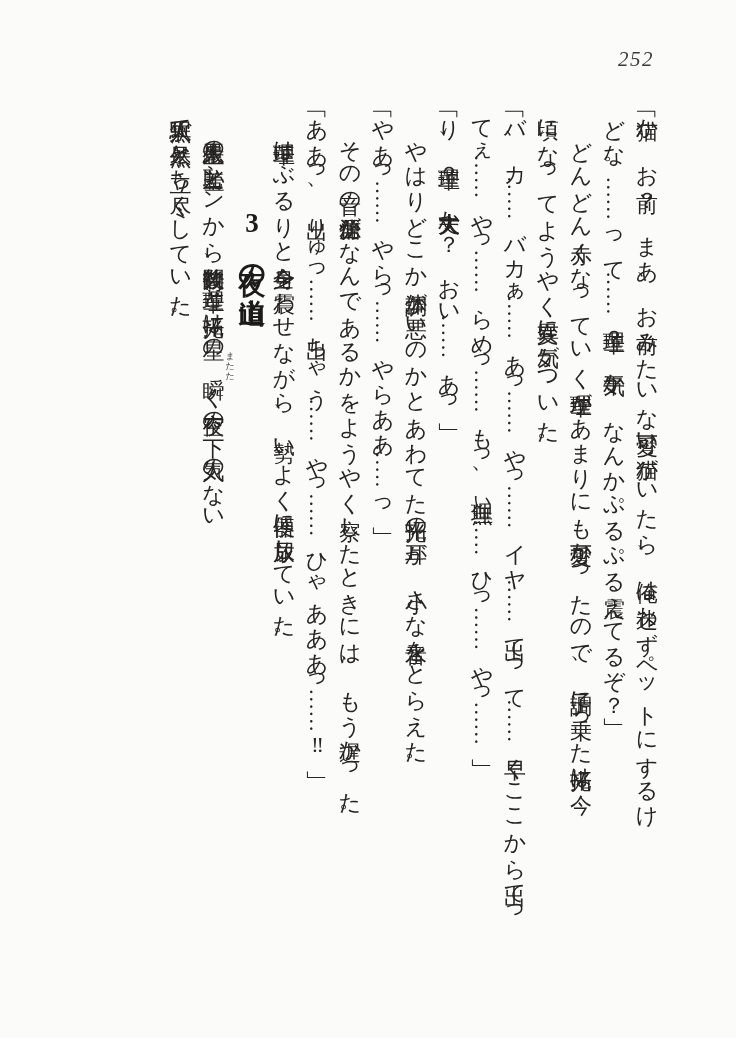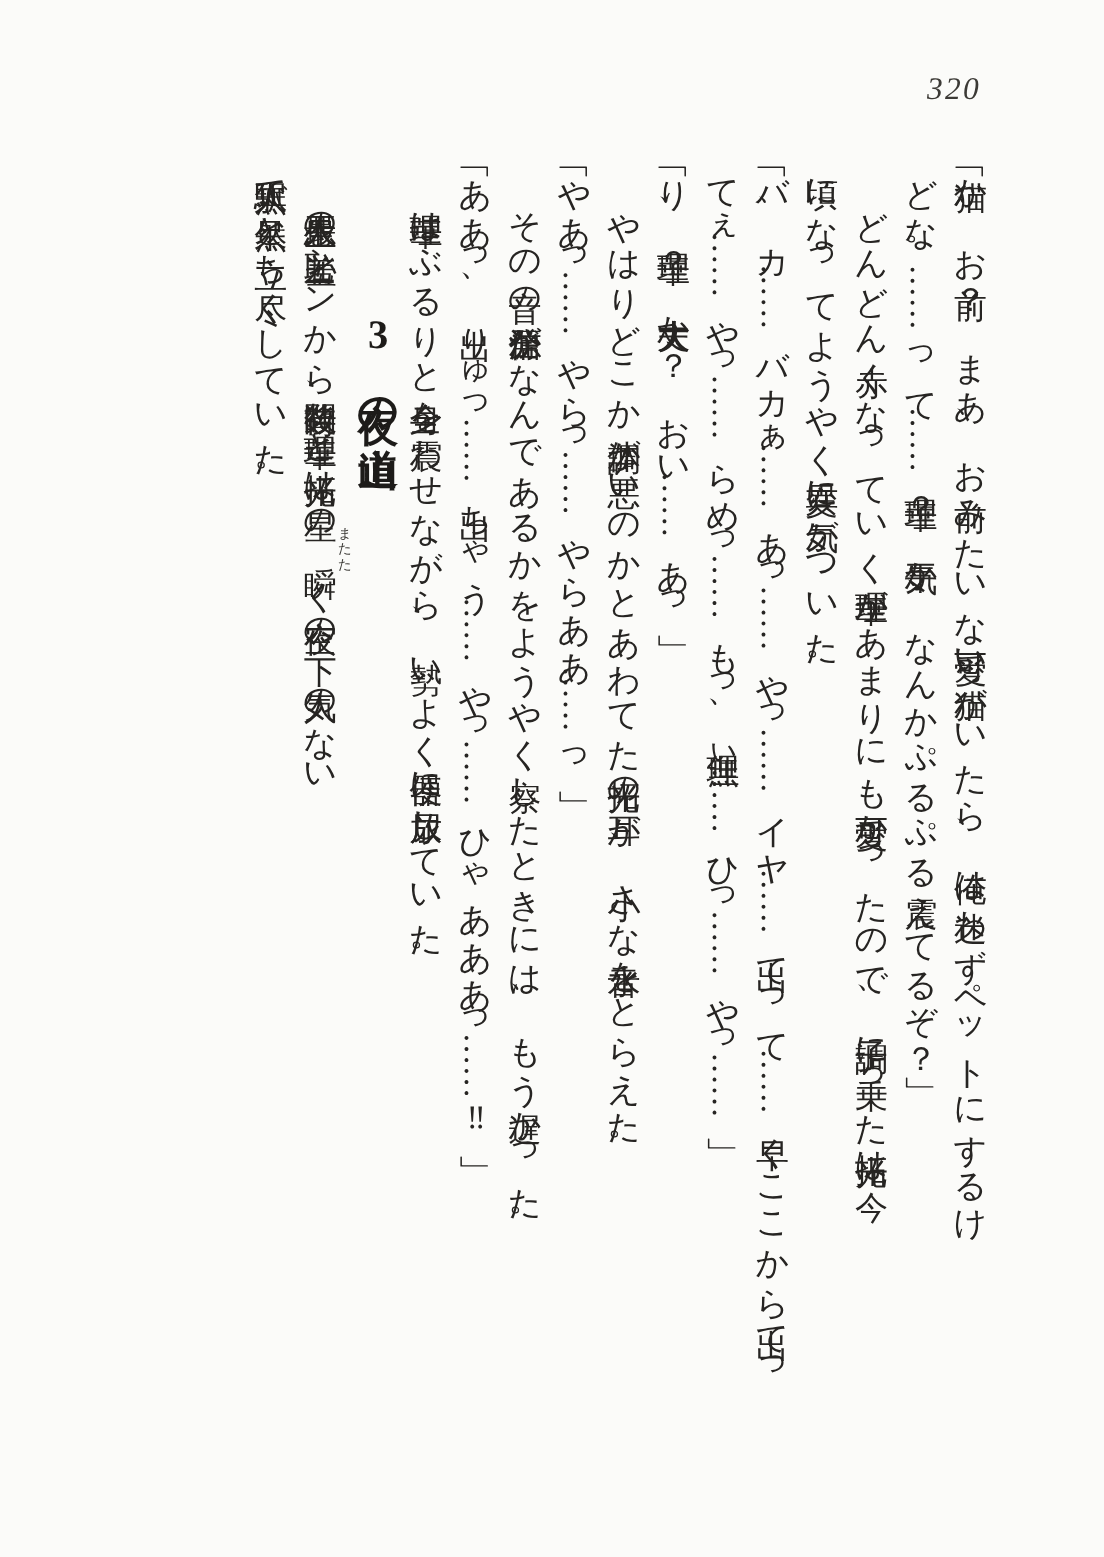--- a/index.html
+++ b/index.html
@@ -61,21 +61,21 @@
     font-size: 9px;
     letter-spacing: 0;
     color: #3a3834;
   }
 </style>
 </head>
 <body>
 
 <div class="page">
 
-  <div class="page-number">320</div>
+  <div class="page-number">252</div>
 
   <div class="text-block">
 
     <p>「猫か、お前？　まあ、お前みたいな可愛い猫がいたら、俺は迷わずペットにするけ</p>
     <p>どな。……って……理華？　平気か、なんかぷるぷる震えてるぞ？」</p>
     <p>　どんどん赤くなっていく理華があまりにも可愛かったので、調子に乗った拓光は今</p>
     <p>頃になってようやく異変に気がついた。</p>
     <p>「バ、カ……バカぁ……あっ……やっ……イヤ……出てって……早くここから出てっ</p>
     <p>てぇ……やっ……らめっ……もっ、無理ぃ……ひっ……やっ……」</p>
     <p>「り、理華？　大丈夫か？　おい……あっ」</p>

